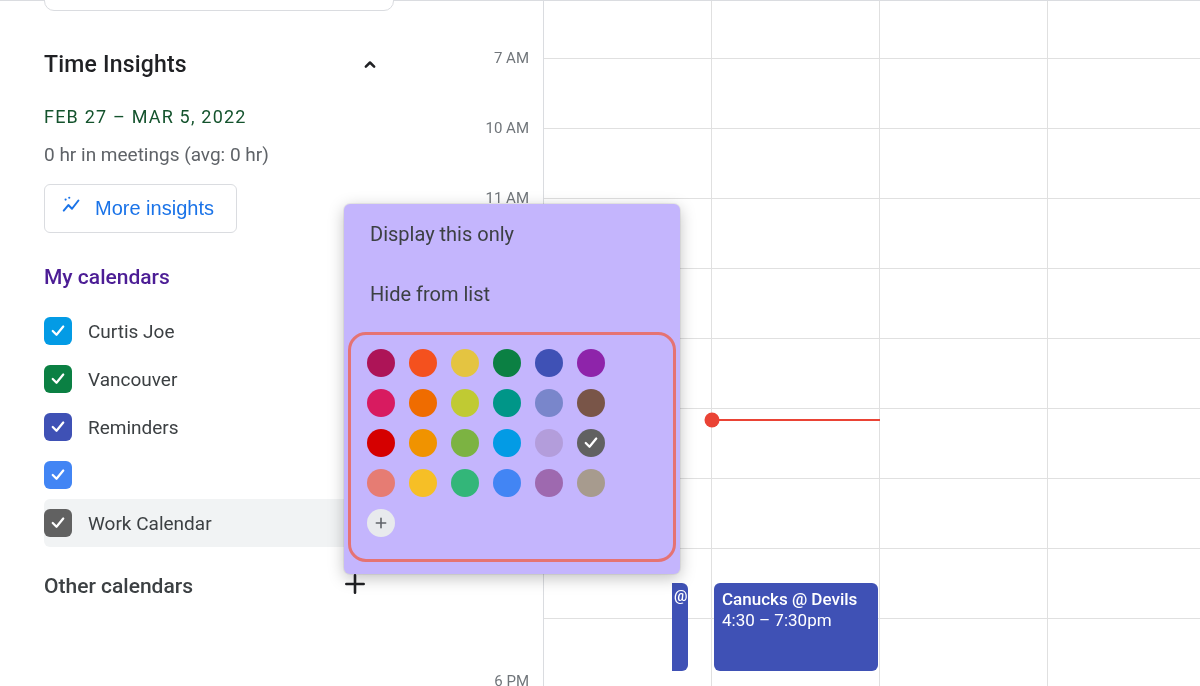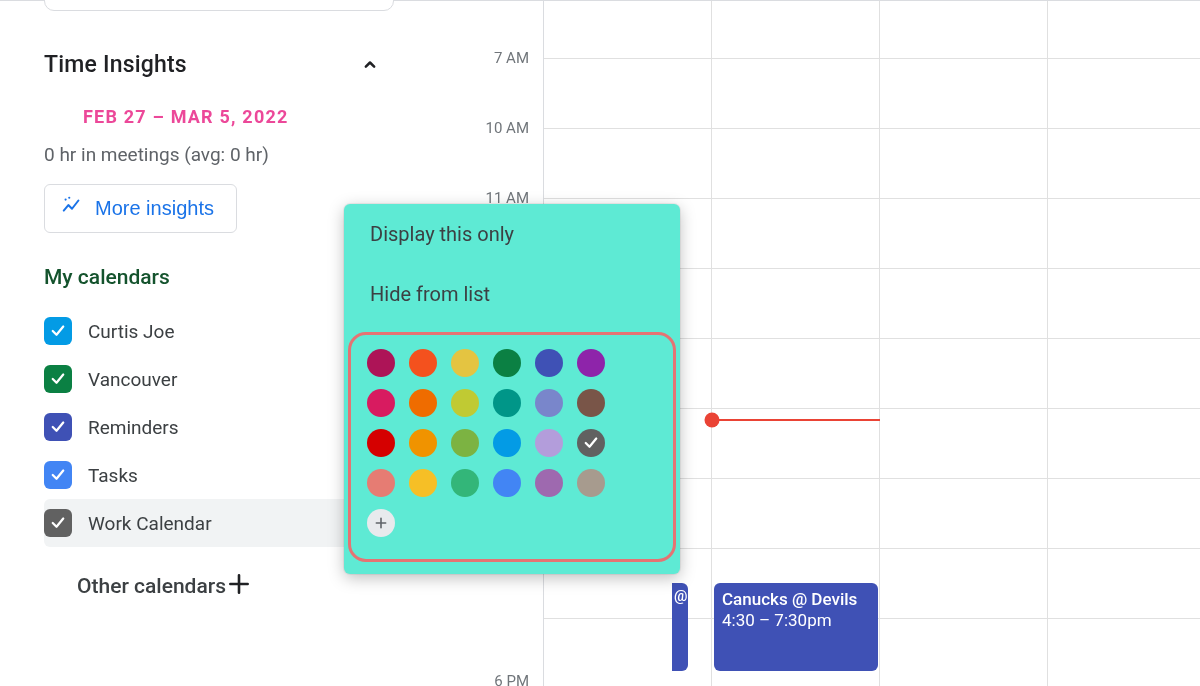--- a/index.html
+++ b/index.html
@@ -50,24 +50,23 @@
     letter-spacing: 0.2px;
   }
   .chevron-up {
     width: 20px;
     height: 20px;
   }
   .chevron-up svg { width: 20px; height: 20px; }
   .date-range {
     margin-top: 28px;
     font-size: 18px;
-    font-weight: 700;
+    font-weight: 400;
     letter-spacing: 1.2px;
-    color: #ec4899;
-    margin-left: 39px;
+    color: #14532d;
   }
   .meetings-text {
     margin-top: 16px;
     font-size: 19px;
     color: #5f6368;
   }
   .insights-btn {
     margin-top: 18px;
     display: inline-flex;
     align-items: center;
@@ -80,21 +79,21 @@
     font-weight: 500;
     color: #1a73e8;
     cursor: pointer;
   }
   .insights-icon { color: #1a73e8; }
   .insights-icon svg { width: 22px; height: 22px; }
   .my-calendars-header {
     margin-top: 32px;
     font-size: 21px;
     font-weight: 500;
-    color: #14532d;
+    color: #4c1d95;
   }
   .cal-list { margin-top: 18px; }
   .cal-item {
     display: flex;
     align-items: center;
     gap: 16px;
     padding: 10px 48px 10px 0;
     font-size: 19px;
     color: #3c4043;
     position: relative;
@@ -116,23 +115,23 @@
     right: 52px;
     top: 10px;
     width: 26px;
     height: 26px;
     color: #5f6368;
   }
   .cal-close svg { width: 100%; height: 100%; }
   .other-header {
     display: flex;
     align-items: center;
+    justify-content: space-between;
     margin-top: 24px;
     padding-right: 60px;
-    margin-left: 33px;
   }
   .other-title {
     font-size: 21px;
     font-weight: 500;
     color: #3c4043;
   }
   .add-plus svg { width: 26px; height: 26px; }
 
   
   .time-gutter {
@@ -190,21 +189,21 @@
   }
   .event .event-time { font-weight: 400; }
   .event.trimmed { border-top-left-radius: 0; border-bottom-left-radius: 0; }
 
   
   .menu {
     position: absolute;
     left: 344px;
     top: 204px;
     width: 336px;
-    background: #5eead4;
+    background: #c4b5fd;
     border-radius: 6px;
     box-shadow: 0 4px 16px rgba(0,0,0,0.25), 0 0 0 1px rgba(0,0,0,0.05);
     z-index: 50;
     padding-bottom: 12px;
   }
   .menu-item {
     padding: 18px 26px;
     font-size: 20px;
     color: #3c4043;
     cursor: pointer;
@@ -300,21 +299,20 @@
             </svg>
           </span>
         <span class="cal-label">Reminders</span>
       </div>
       <div class="cal-item">
         <span class="checkbox" style="background:#4285f4">
             <svg viewBox="0 0 24 24">
               <path d="M5 12l5 5 9-11" fill="none" stroke="#fff" stroke-width="3" stroke-linecap="round" stroke-linejoin="round"></path>
             </svg>
           </span>
-        <span class="cal-label">Tasks</span>
       </div>
       <div class="cal-item hovered">
         <span class="checkbox" style="background:#616161">
             <svg viewBox="0 0 24 24">
               <path d="M5 12l5 5 9-11" fill="none" stroke="#fff" stroke-width="3" stroke-linecap="round" stroke-linejoin="round"></path>
             </svg>
           </span>
         <span class="cal-label">Work Calendar</span>
         <span class="cal-close">
           <svg viewBox="0 0 24 24">

